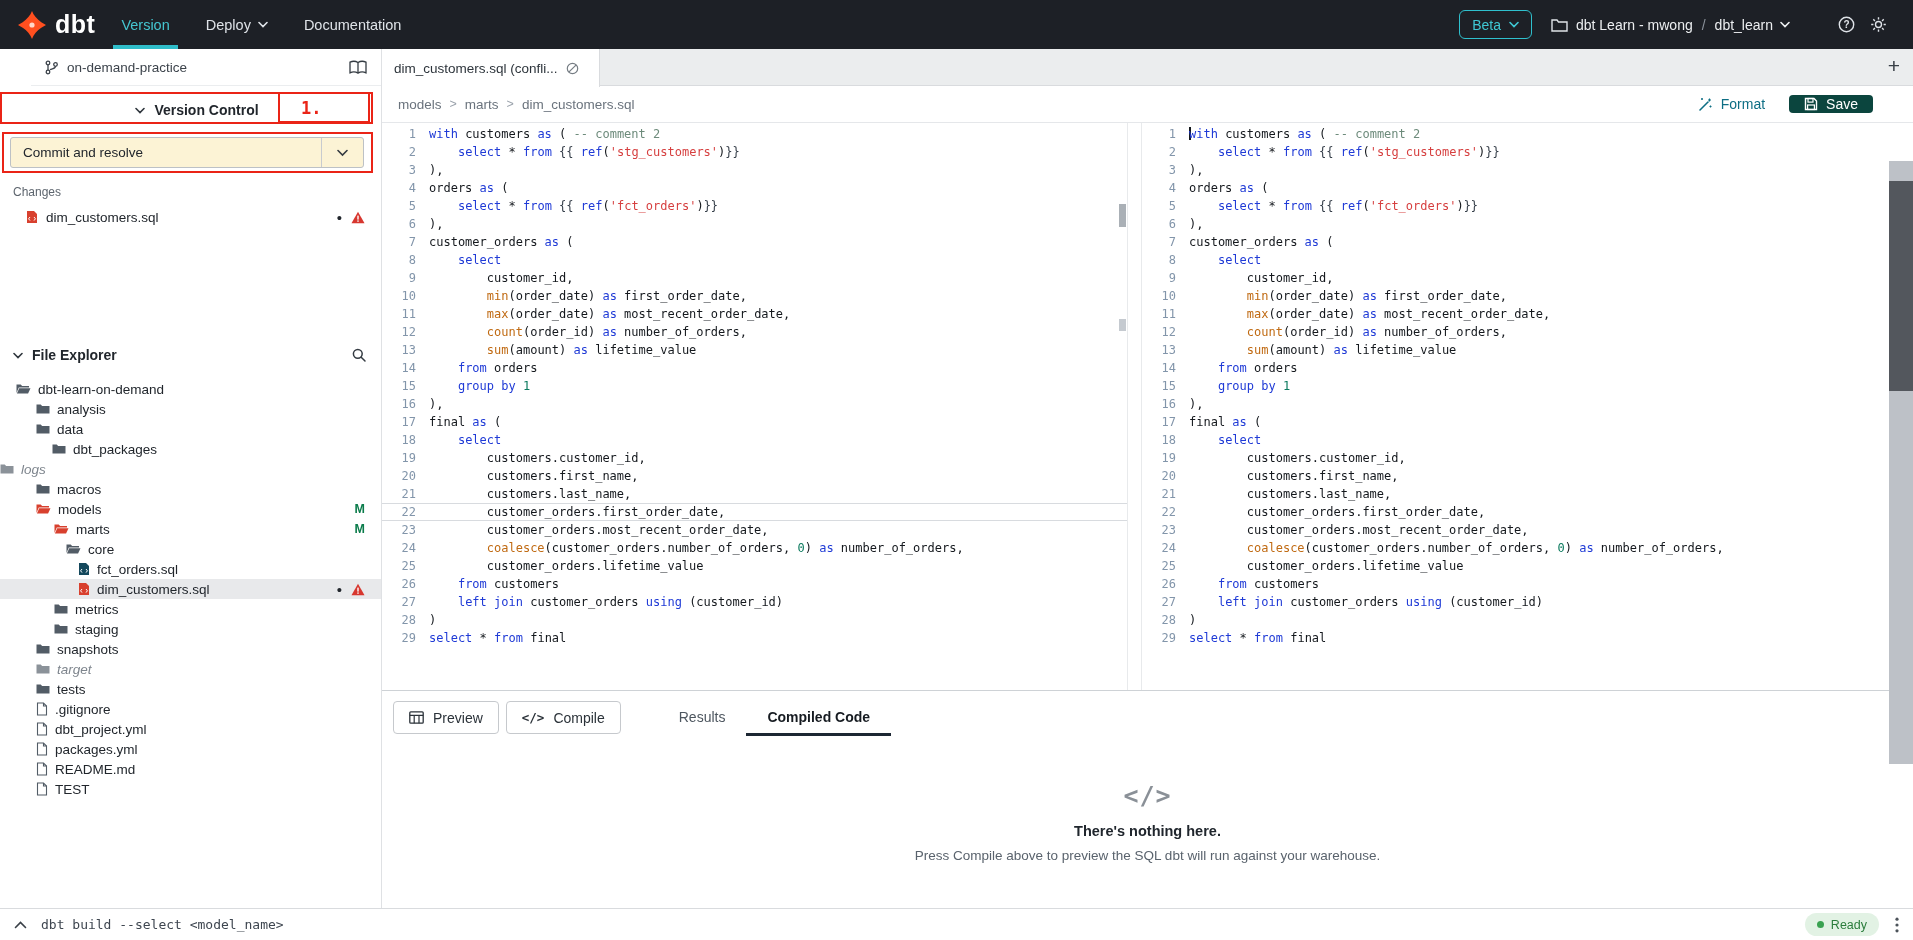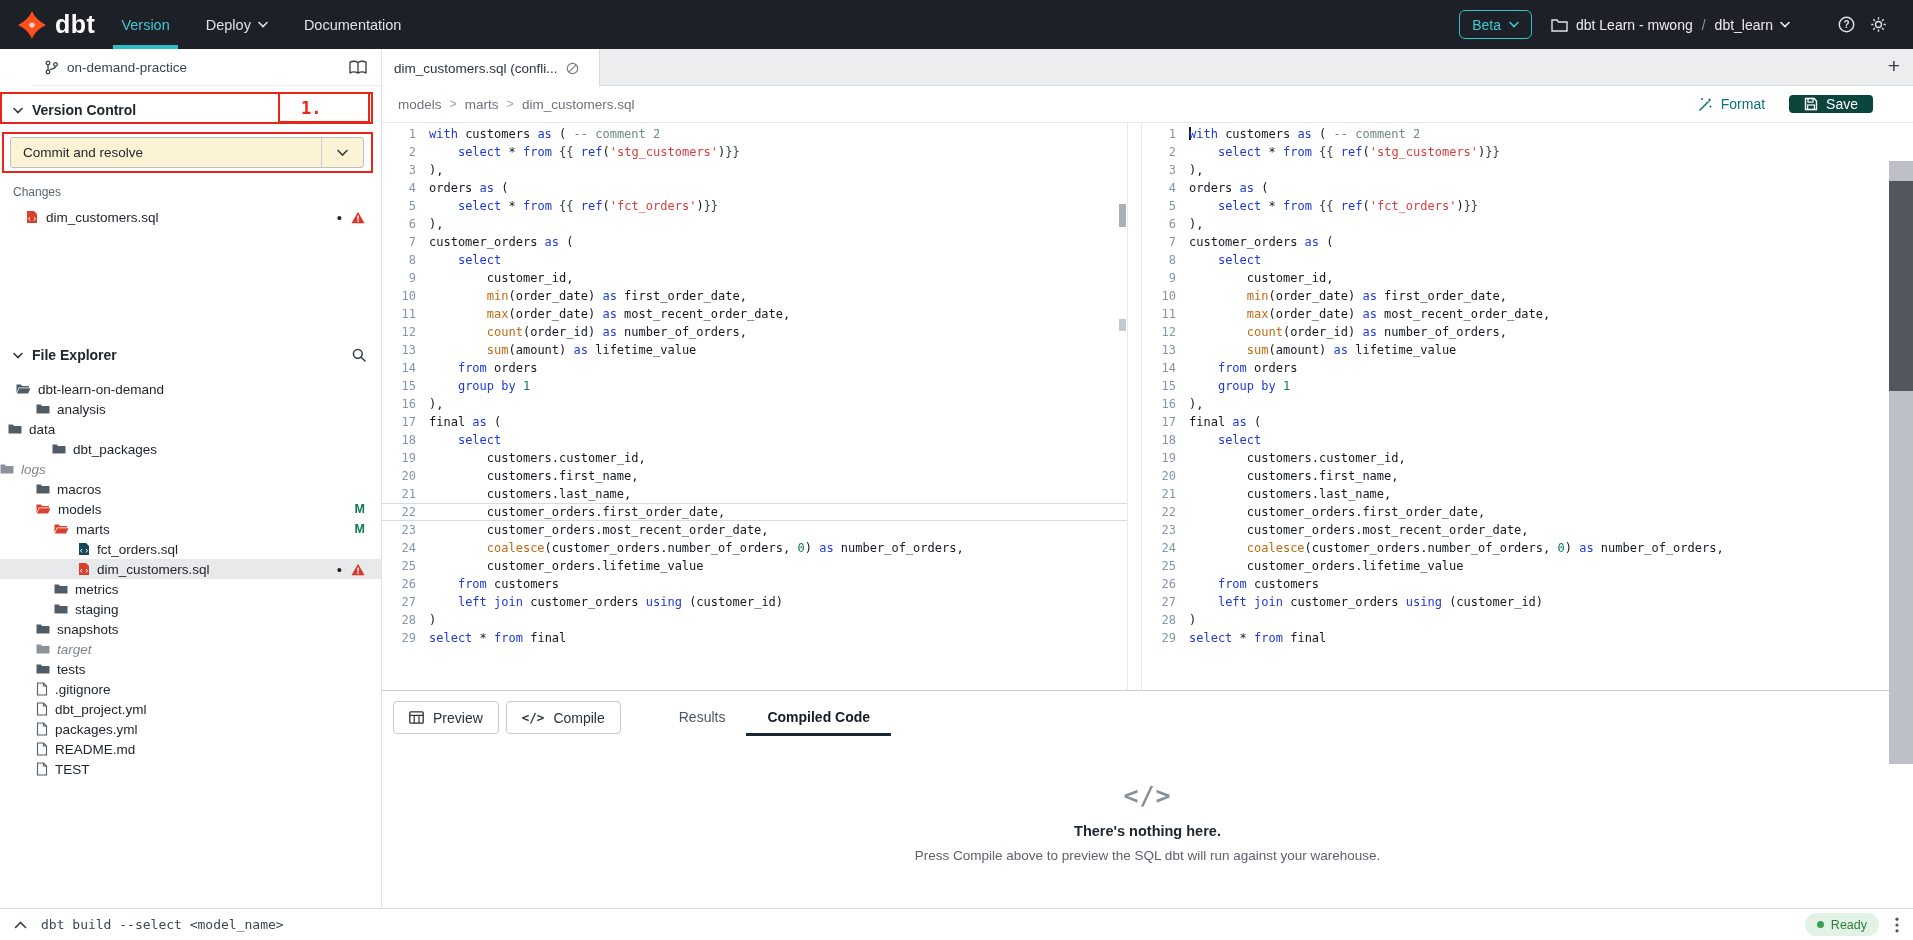--- a/index.html
+++ b/index.html
@@ -21,21 +21,21 @@
   .path-sep{color:#8b929b;margin:0 9px;font-size:14px;}
   .proj{display:flex;align-items:center;gap:7px;background:none;border:none;color:#eceef0;font-size:14px;font-family:inherit;cursor:pointer;}
   .tn-icon{color:#dfe3e8;display:flex;align-items:center;cursor:pointer;}
   .help{margin-left:48px;}
   .gear{margin-left:15px;}
 
   
   .sidebar{position:absolute;top:49px;left:0;width:382px;bottom:32px;background:#fff;border-right:1px solid #dfe1e4;}
   .branch-strip{display:flex;align-items:center;height:37px;padding:0 14px;gap:9px;border-bottom:1px solid #ebedef;color:#3c434b;font-size:13.5px;margin-left:31px;}
   .book-btn{margin-left:auto;color:#343b42;cursor:pointer;display:flex;}
-  .section-header{position:absolute;left:0;right:0;display:flex;align-items:center;gap:9px;padding-left:13px;font-size:14px;font-weight:bold;color:#21262c;cursor:pointer;}
+  .section-header{position:absolute;left:0;right:0;display:flex;align-items:center;gap:9px;padding-left:13px;font-size:14px;font-weight:bold;color:#21262c;cursor:pointer;justify-content:center;}
   .vc-header{top:48px;height:26px;}
   .fe-header{top:294px;height:24px;}
   .fe-header .search-btn{margin-left:auto;margin-right:14px;color:#343b42;display:flex;cursor:pointer;font-weight:normal;}
   .sec-chev{color:#30373e;display:flex;}
   .commit-btn{position:absolute;top:88px;left:10px;width:354px;height:31px;background:#fcf3d5;border:1px solid #bdc1c5;border-radius:3px;display:flex;align-items:center;cursor:pointer;z-index:2;}
   .commit-label{flex:1;padding-left:12px;font-size:13.5px;color:#21262c;text-align:left;}
   .commit-caret{width:42px;align-self:stretch;display:flex;align-items:center;justify-content:center;border-left:1px solid #c8cbcf;color:#343a41;}
   .changes-label{position:absolute;top:136px;left:13px;font-size:12px;color:#5d656e;}
   .changes-list{position:absolute;top:156px;left:0;right:0;}
   .change-row{display:flex;align-items:center;height:24px;padding:0 16px 0 26px;gap:8px;font-size:13.5px;color:#21262c;cursor:pointer;}
@@ -276,21 +276,21 @@
           <span class="tree-label">dbt-learn-on-demand</span>
         </div>
         <div class="tree-row" style="padding-left: 36px;">
           <span class="tree-icon">
             <svg width="14" height="12" viewBox="0 0 14 12">
               <path d="M0.5 1.5h4.2l1.4 1.6h7.4v7.4H0.5z" fill="currentColor"></path>
             </svg>
           </span>
           <span class="tree-label">analysis</span>
         </div>
-        <div class="tree-row" style=" margin-left: 8px;">
+        <div class="tree-row" style="padding-left: 36px;">
           <span class="tree-icon">
             <svg width="14" height="12" viewBox="0 0 14 12">
               <path d="M0.5 1.5h4.2l1.4 1.6h7.4v7.4H0.5z" fill="currentColor"></path>
             </svg>
           </span>
           <span class="tree-label">data</span>
         </div>
         <div class="tree-row" style="padding-left: 52px;">
           <span class="tree-icon">
             <svg width="14" height="12" viewBox="0 0 14 12">
@@ -327,20 +327,29 @@
         </div>
         <div class="tree-row" style="padding-left: 54px;">
           <span class="tree-icon mod">
             <svg width="15" height="12" viewBox="0 0 15 12">
               <path d="M0.5 1.5h4.2l1.4 1.6h6.9v1.3H2.8L0.5 10z" fill="currentColor"></path>
               <path d="M3.2 5.2h11.3l-2.4 5.3H0.9z" fill="currentColor"></path>
             </svg>
           </span>
           <span class="tree-label">marts</span>
           <span class="badge-m">M</span>
+        </div>
+        <div class="tree-row" style="padding-left: 66px;">
+          <span class="tree-icon">
+            <svg width="15" height="12" viewBox="0 0 15 12">
+              <path d="M0.5 1.5h4.2l1.4 1.6h6.9v1.3H2.8L0.5 10z" fill="currentColor"></path>
+              <path d="M3.2 5.2h11.3l-2.4 5.3H0.9z" fill="currentColor"></path>
+            </svg>
+          </span>
+          <span class="tree-label">core</span>
         </div>
         <div class="tree-row" style="padding-left: 78px;">
           <span class="tree-icon model">
             <svg width="12" height="14" viewBox="0 0 12 14">
               <path d="M1 1h7l3 3v9H1z" fill="currentColor"></path>
               <path d="M4 7L2.6 8.8 4 10.6M8 7l1.4 1.8L8 10.6" stroke="#fff" fill="none" stroke-width="1"></path>
             </svg>
           </span>
           <span class="tree-label">fct_orders.sql</span>
         </div>

